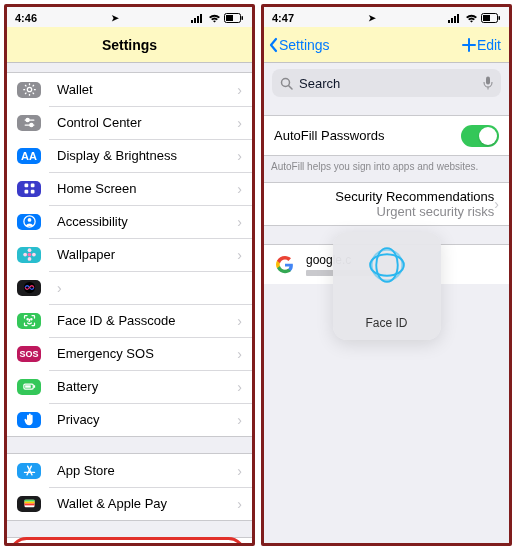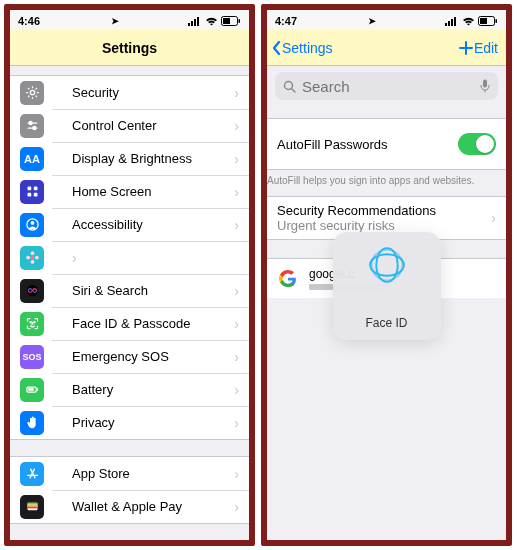--- a/index.html
+++ b/index.html
@@ -1,45 +1,45 @@
 <!DOCTYPE html>
 <html><head>
 <meta charset="utf-8">
 <style>
 * { margin: 0; padding: 0; box-sizing: border-box; -webkit-font-smoothing: antialiased; }
 body { background: #fff; font-family: -apple-system, BlinkMacSystemFont, "Helvetica Neue", sans-serif; width: 517px; height: 550px; overflow: hidden; display: flex; gap: 6px; padding: 4px; }
-.phone { width: 251px; height: 542px; background: #efeff4; border: 6px solid #7f1d1d; border-radius: 2px; position: relative; overflow: hidden; display: flex; flex-direction: column; }
+.phone { width: 251px; height: 542px; background: #efeff4; border: 3px solid #7f1d1d; border-radius: 2px; position: relative; overflow: hidden; display: flex; flex-direction: column; }
 .status-bar { height: 20px; display: flex; justify-content: space-between; align-items: center; padding: 2px 8px 0; font-size: 11px; font-weight: 600; background: #f7f7f8; }
 .status-right { display: flex; align-items: center; gap: 3px; }
 .nav { height: 36px; background: #fef9c3; border-bottom: 0.5px solid #c2c2c5; display: flex; align-items: center; justify-content: center; position: relative; padding: 0 6px; }
 .nav-title { font-size: 14px; font-weight: 600; }
 .nav-left { position: absolute; left: 4px; display: flex; align-items: center; color: #007aff; font-size: 14px; }
 .nav-right { position: absolute; right: 8px; display: flex; align-items: center; color: #007aff; font-size: 14px; }
 .content { flex: 1; overflow: hidden; }
 .group-sep { height: 18px; background: #efeff4; border-top: 0.5px solid #c9c9cd; border-bottom: 0.5px solid #c9c9cd; }
 .group-sep.first { border-top: none; height: 10px; }
 .row { height: 33px; background: #fff; display: flex; align-items: center; padding: 0 10px; position: relative; }
 .row + .row::before { content: ""; position: absolute; top: 0; left: 42px; right: 0; height: 0.5px; background: #d9d9dd; }
-.row-icon { width: 24px; height: 24px; border-radius: 5px; margin-right: 28px; display: flex; align-items: center; justify-content: center; flex-shrink: 0; }
+.row-icon { width: 24px; height: 16px; border-radius: 5px; margin-right: 16px; display: flex; align-items: center; justify-content: center; flex-shrink: 0; }
 .row-label { flex: 1; font-size: 13px; }
 .row-chevron { color: #c7c7cc; font-size: 14px; }
 .highlight-oval { position: absolute; left: 2px; right: 6px; top: -1px; bottom: -1px; border: 3px solid #e1302a; border-radius: 18px; pointer-events: none; }
 .row.no-divider::before { display:none; }
 
 .search-wrap { padding: 6px 8px; background: #efeff4; }
-.search-field { height: 28px; background: #e3e3e8; border-radius: 8px; display: flex; align-items: center; padding: 0 8px; color: #737373; font-size: 15px; }
+.search-field { height: 28px; background: #e3e3e8; border-radius: 8px; display: flex; align-items: center; padding: 0 8px; color: #0f172a; font-size: 13px; }
 .search-field .mg { margin-right: 6px; }
 .search-field .mic { margin-left: auto; }
 
-.autofill-row { background:#fff; height:52px; display:flex; align-items:center; padding:16px 10px; font-size:13px; border-top:0.5px solid #c9c9cd; border-bottom:0.5px solid #c9c9cd; }
+.autofill-row { background:#fff; height:41px; display:flex; align-items:center; padding:16px 10px; font-size:13px; border-top:0.5px solid #c9c9cd; border-bottom:0.5px solid #c9c9cd; }
 .switch { width:38px; height:22px; border-radius:11px; background:#34c759; position:relative; margin-left:auto; }
 .switch::after { content:""; position:absolute; right:2px; top:2px; width:18px; height:18px; border-radius:50%; background:#fff; box-shadow:0 1px 2px rgba(0,0,0,.2); }
-.footer-note { font-size:10px; color:#8a8a8e; padding:5px 0 10px; }
-
-.sec-row { background:#fff; padding:6px 10px; border-top:0.5px solid #c9c9cd; border-bottom:0.5px solid #c9c9cd; display:flex; align-items:center; }
+.footer-note { font-size:10px; color:#8a8a8e; padding:5px 7px 10px; }
+
+.sec-row { background:#fff; padding:6px 10px; border-top:0.5px solid #c9c9cd; border-bottom:0.5px solid #c9c9cd; display:flex; align-items:center;text-align:right; }
 .sec-row .col { flex:1; } .sec-title{font-size:13px;} .sec-sub{font-size:13px;color:#8a8a8e;}
 
 .pw-row { background:#fff; padding:8px 10px; display:flex; align-items:center; border-top:0.5px solid #c9c9cd; }
 .pw-row .gicon { width:22px;height:22px;margin-right:10px;display:flex;align-items:center;justify-content:center;font-weight:700;}
 .pw-row .col { flex:1; } .pw-title{font-size:12px;} .pw-sub{width:80px;height:6px;background:#c9c9cd;border-radius:1px;margin-top:3px;}
 
 .faceid-overlay { position:absolute; left:50%; top:52%; transform:translate(-50%,-50%); width:108px; height:108px; background:rgba(230,230,234,.96); border-radius:14px; display:flex; flex-direction:column; align-items:center; justify-content:center; gap:28px; box-shadow:0 4px 18px rgba(0,0,0,.12); }
 .faceid-label { font-size:12px; color:#333; }
 .face-svg { width:46px; height:46px; }
 
@@ -76,21 +76,21 @@
   </div>
   <div class="content" id="left-content">
       <div class="group-sep first"></div>
       <div class="row no-divider">
         <div class="row-icon" style="background: rgb(142, 142, 147);">
           <svg width="15" height="15" viewBox="0 0 24 24">
             <circle cx="12" cy="12" r="3.5" fill="none" stroke="#fff" stroke-width="2"></circle>
             <path d="M12 2v3M12 19v3M2 12h3M19 12h3M4.9 4.9l2.1 2.1M17 17l2.1 2.1M4.9 19.1l2.1-2.1M17 7l2.1-2.1" stroke="#fff" stroke-width="2"></path>
           </svg>
         </div>
-        <div class="row-label">Security</div>
+        <div class="row-label">Wallet</div>
         <span class="row-chevron">›</span>
       </div>
       <div class="row">
         <div class="row-icon" style="background: rgb(142, 142, 147);">
           <svg width="15" height="15" viewBox="0 0 24 24">
             <g stroke="#fff" stroke-width="2" stroke-linecap="round">
               <line x1="5" y1="8" x2="19" y2="8"></line>
               <line x1="5" y1="16" x2="19" y2="16"></line>
               <circle cx="9" cy="8" r="2.5" fill="#fff"></circle>
               <circle cx="15" cy="16" r="2.5" fill="#fff"></circle>
@@ -137,49 +137,49 @@
           <svg width="15" height="15" viewBox="0 0 24 24">
             <circle cx="12" cy="12" r="3" fill="#ff6fb0"></circle>
             <g fill="#ffd6ea">
               <circle cx="12" cy="5" r="3"></circle>
               <circle cx="12" cy="19" r="3"></circle>
               <circle cx="5" cy="12" r="3"></circle>
               <circle cx="19" cy="12" r="3"></circle>
             </g>
           </svg>
         </div>
+        <div class="row-label">Wallpaper</div>
         <span class="row-chevron">›</span>
       </div>
       <div class="row">
         <div class="row-icon" style="background: rgb(27, 27, 29);">
           <svg width="15" height="15" viewBox="0 0 24 24">
             <circle cx="12" cy="12" r="9" fill="#000"></circle>
             <path d="M5 12 Q8 6 12 12 T19 12" stroke="#36f" stroke-width="2" fill="none"></path>
             <path d="M5 12 Q8 18 12 12 T19 12" stroke="#f6306f" stroke-width="2" fill="none"></path>
           </svg>
         </div>
-        <div class="row-label">Siri &amp; Search</div>
         <span class="row-chevron">›</span>
       </div>
       <div class="row">
         <div class="row-icon" style="background: rgb(52, 199, 89);">
           <svg width="15" height="15" viewBox="0 0 24 24">
             <g stroke="#fff" stroke-width="2" fill="none" stroke-linecap="round">
               <path d="M4 8V5a1 1 0 011-1h3M20 8V5a1 1 0 00-1-1h-3M4 16v3a1 1 0 001 1h3M20 16v3a1 1 0 01-1 1h-3"></path>
               <circle cx="9" cy="10" r="1" fill="#fff"></circle>
               <circle cx="15" cy="10" r="1" fill="#fff"></circle>
               <path d="M12 10v3h-1M9 16c1 1 2 1.5 3 1.5s2-.5 3-1.5"></path>
             </g>
           </svg>
         </div>
         <div class="row-label">Face ID &amp; Passcode</div>
         <span class="row-chevron">›</span>
       </div>
       <div class="row">
-        <div class="row-icon" style="background: #8b5cf6; text-align: right;">
+        <div class="row-icon" style="background: #be185d; text-align: right;">
           <div style="color:#fff;font-size:9px;font-weight:800;">SOS</div>
         </div>
         <div class="row-label">Emergency SOS</div>
         <span class="row-chevron">›</span>
       </div>
       <div class="row">
         <div class="row-icon" style="background: rgb(52, 199, 89);">
           <svg width="15" height="15" viewBox="0 0 24 24">
             <rect x="3" y="8" width="15" height="8" rx="2" fill="none" stroke="#fff" stroke-width="2"></rect>
             <rect x="19" y="10" width="2" height="4" fill="#fff"></rect>

